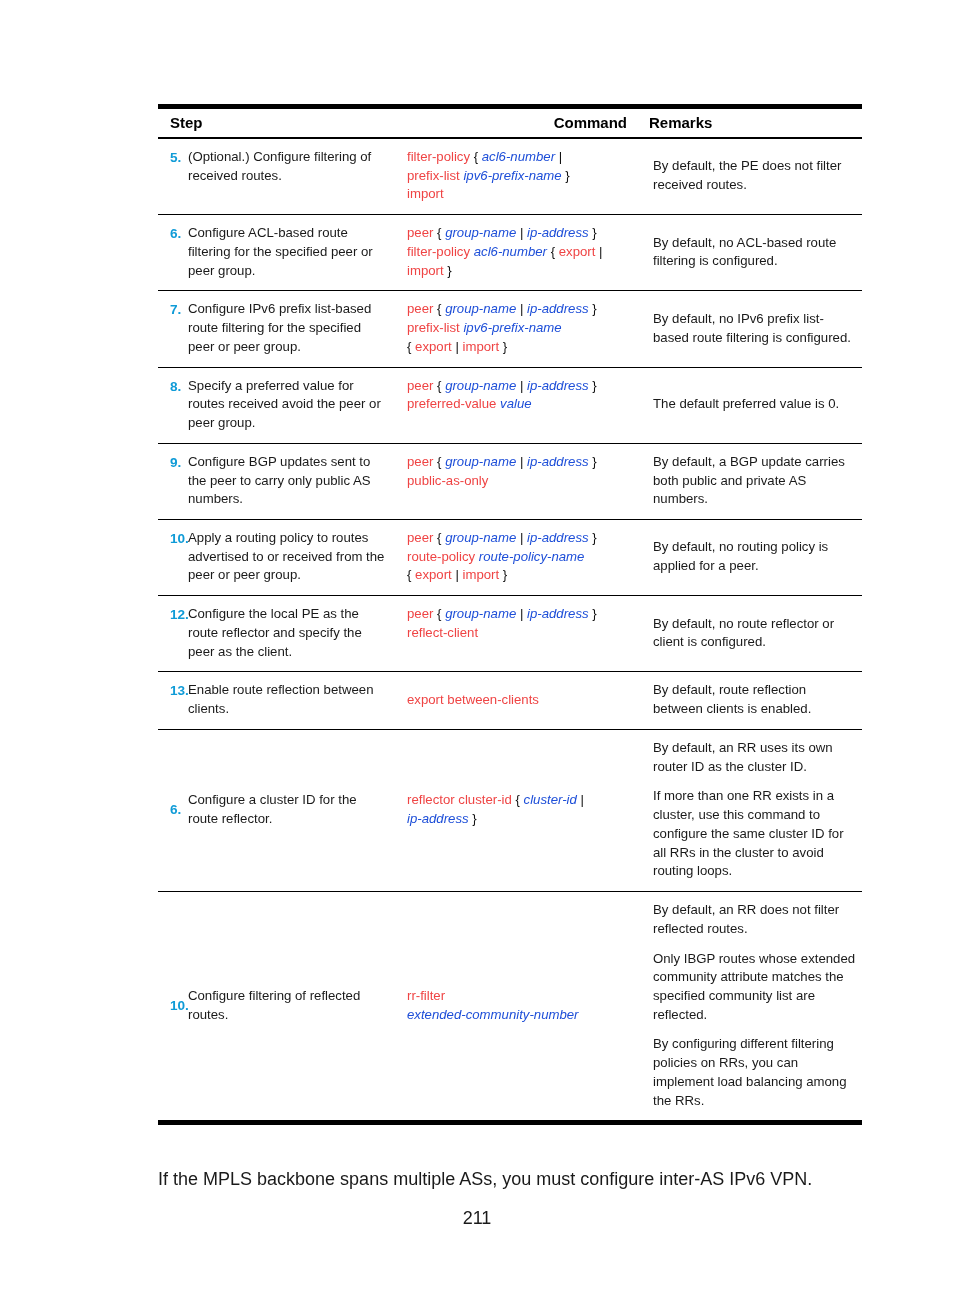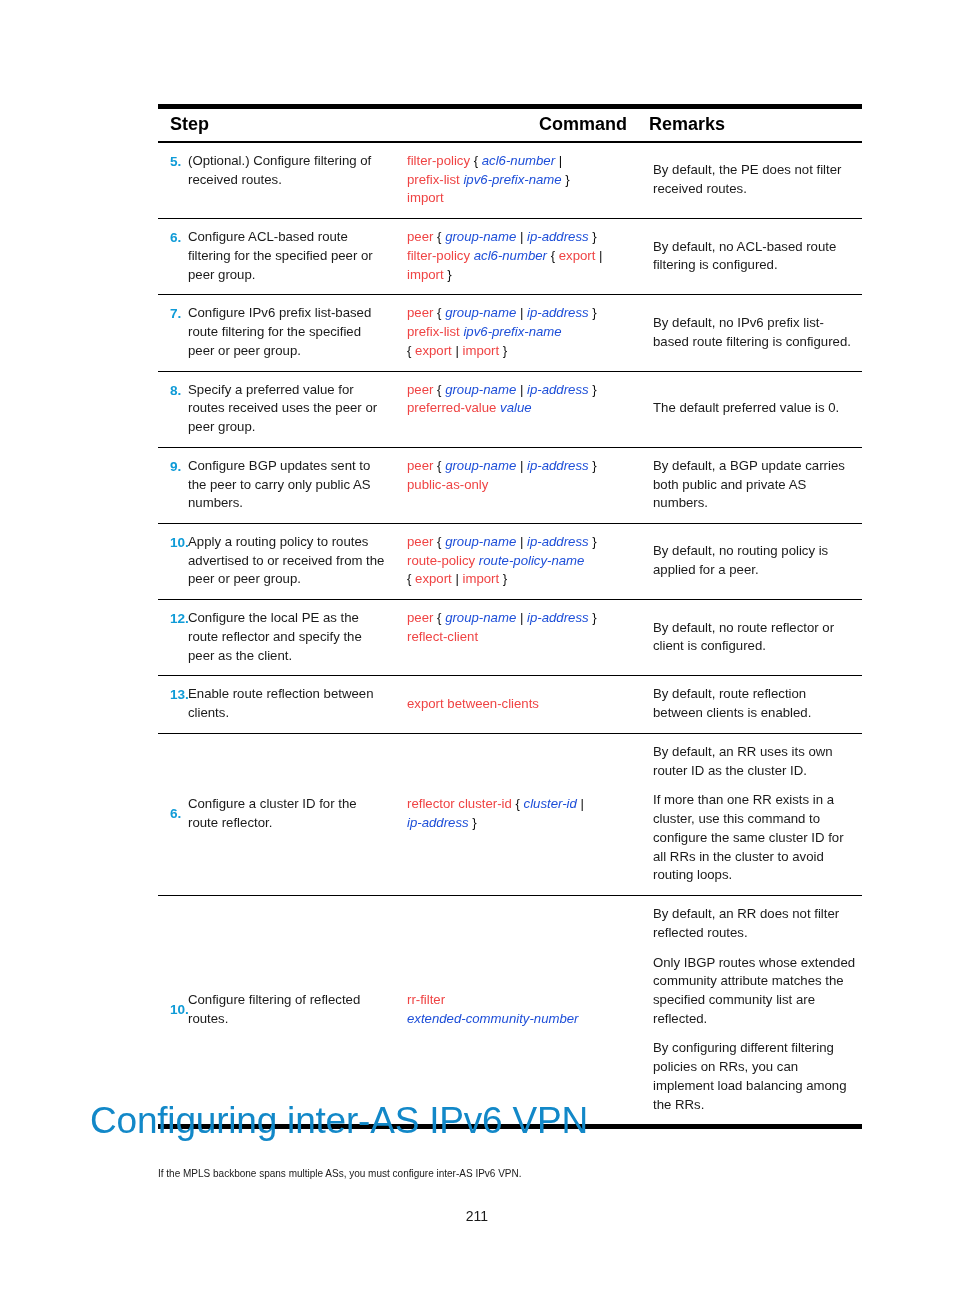--- a/index.html
+++ b/index.html
@@ -44,21 +44,21 @@
     height: 5px;
     background: #000000;
     padding: 0;
     line-height: 0;
     font-size: 0;
   }
 
   .hdr-row th {
     text-align: left;
     vertical-align: bottom;
-    font-size: 18px;
+    font-size: 15px;
     font-weight: bold;
     color: #000000;
     padding: 5px 10px 6px 0;
     border-bottom: 2.2px solid #000000;
   }
   .hdr-row th.c-step   { padding-left: 12px; }
   .hdr-row th.c-cmd    { padding-left: 10px; text-align: right; }
   .hdr-row th.c-rem    { padding-left: 12px; }
 
   .body-row > td {
@@ -120,33 +120,33 @@
     color: #1288c8;
     margin: 0;
     font-family: "Liberation Sans", sans-serif;
   }
 
   .body-para {
     position: absolute;
     left: 158px;
     top: 1167px;
     width: 700px;
-    font-size: 10px;
+    font-size: 18px;
     line-height: 1.4;
     color: #1a1a1a;
     margin: 0;
   }
 
   .page-number {
     position: absolute;
     left: 0;
     top: 1208px;
     width: 954px;
     text-align: center;
-    font-size: 14px;
+    font-size: 18px;
     color: #1a1a1a;
   }
 </style>
 </head>
 <body>
 
 <div class="page">
 
   <table class="proc-table">
     <colgroup>
@@ -197,21 +197,21 @@
             <span class="cmd-line"><span class="cmd-b">peer</span><span class="cmd-p"> { </span><span class="cmd-i">group-name</span><span class="cmd-p">  |  </span><span class="cmd-i">ip-address</span><span class="cmd-p"> }</span></span>
             <span class="cmd-line"><span class="cmd-b">prefix-list</span><span class="cmd-p"> </span><span class="cmd-i">ipv6-prefix-name</span></span>
             <span class="cmd-line"><span class="cmd-p">{ </span><span class="cmd-b">export</span><span class="cmd-p">  |  </span><span class="cmd-b">import</span><span class="cmd-p"> }</span></span>
           </td>
           <td class="c-rem va-mid">
             <p class="rem-p">By default, no IPv6 prefix list-based route filtering is configured.</p>
           </td>
         </tr>
         <tr class="body-row">
           <td class="c-num">8.</td>
-          <td class="c-desc">Specify a preferred value for routes received uses the peer or peer group.</td>
+          <td class="c-desc">Specify a preferred value for routes received avoid the peer or peer group.</td>
           <td class="c-cmd">
             <span class="cmd-line"><span class="cmd-b">peer</span><span class="cmd-p"> { </span><span class="cmd-i">group-name</span><span class="cmd-p">  |  </span><span class="cmd-i">ip-address</span><span class="cmd-p"> }</span></span>
             <span class="cmd-line"><span class="cmd-b">preferred-value</span><span class="cmd-p"> </span><span class="cmd-i">value</span></span>
           </td>
           <td class="c-rem va-mid">
             <p class="rem-p">The default preferred value is 0.</p>
           </td>
         </tr>
         <tr class="body-row">
           <td class="c-num">9.</td>
@@ -283,19 +283,18 @@
           </td>
         </tr>
       </tbody>
     <tfoot>
       <tr>
         <td class="rule-bottom" colspan="4"></td>
       </tr>
     </tfoot>
   </table>
 
-  <h1 class="section-heading">Configuring inter-AS IPv6 VPN</h1>
 
   <p class="body-para">If the MPLS backbone spans multiple ASs, you must configure inter-AS IPv6 VPN.</p>
 
   <div class="page-number">211</div>
 
 </div>
 
 </body></html>

